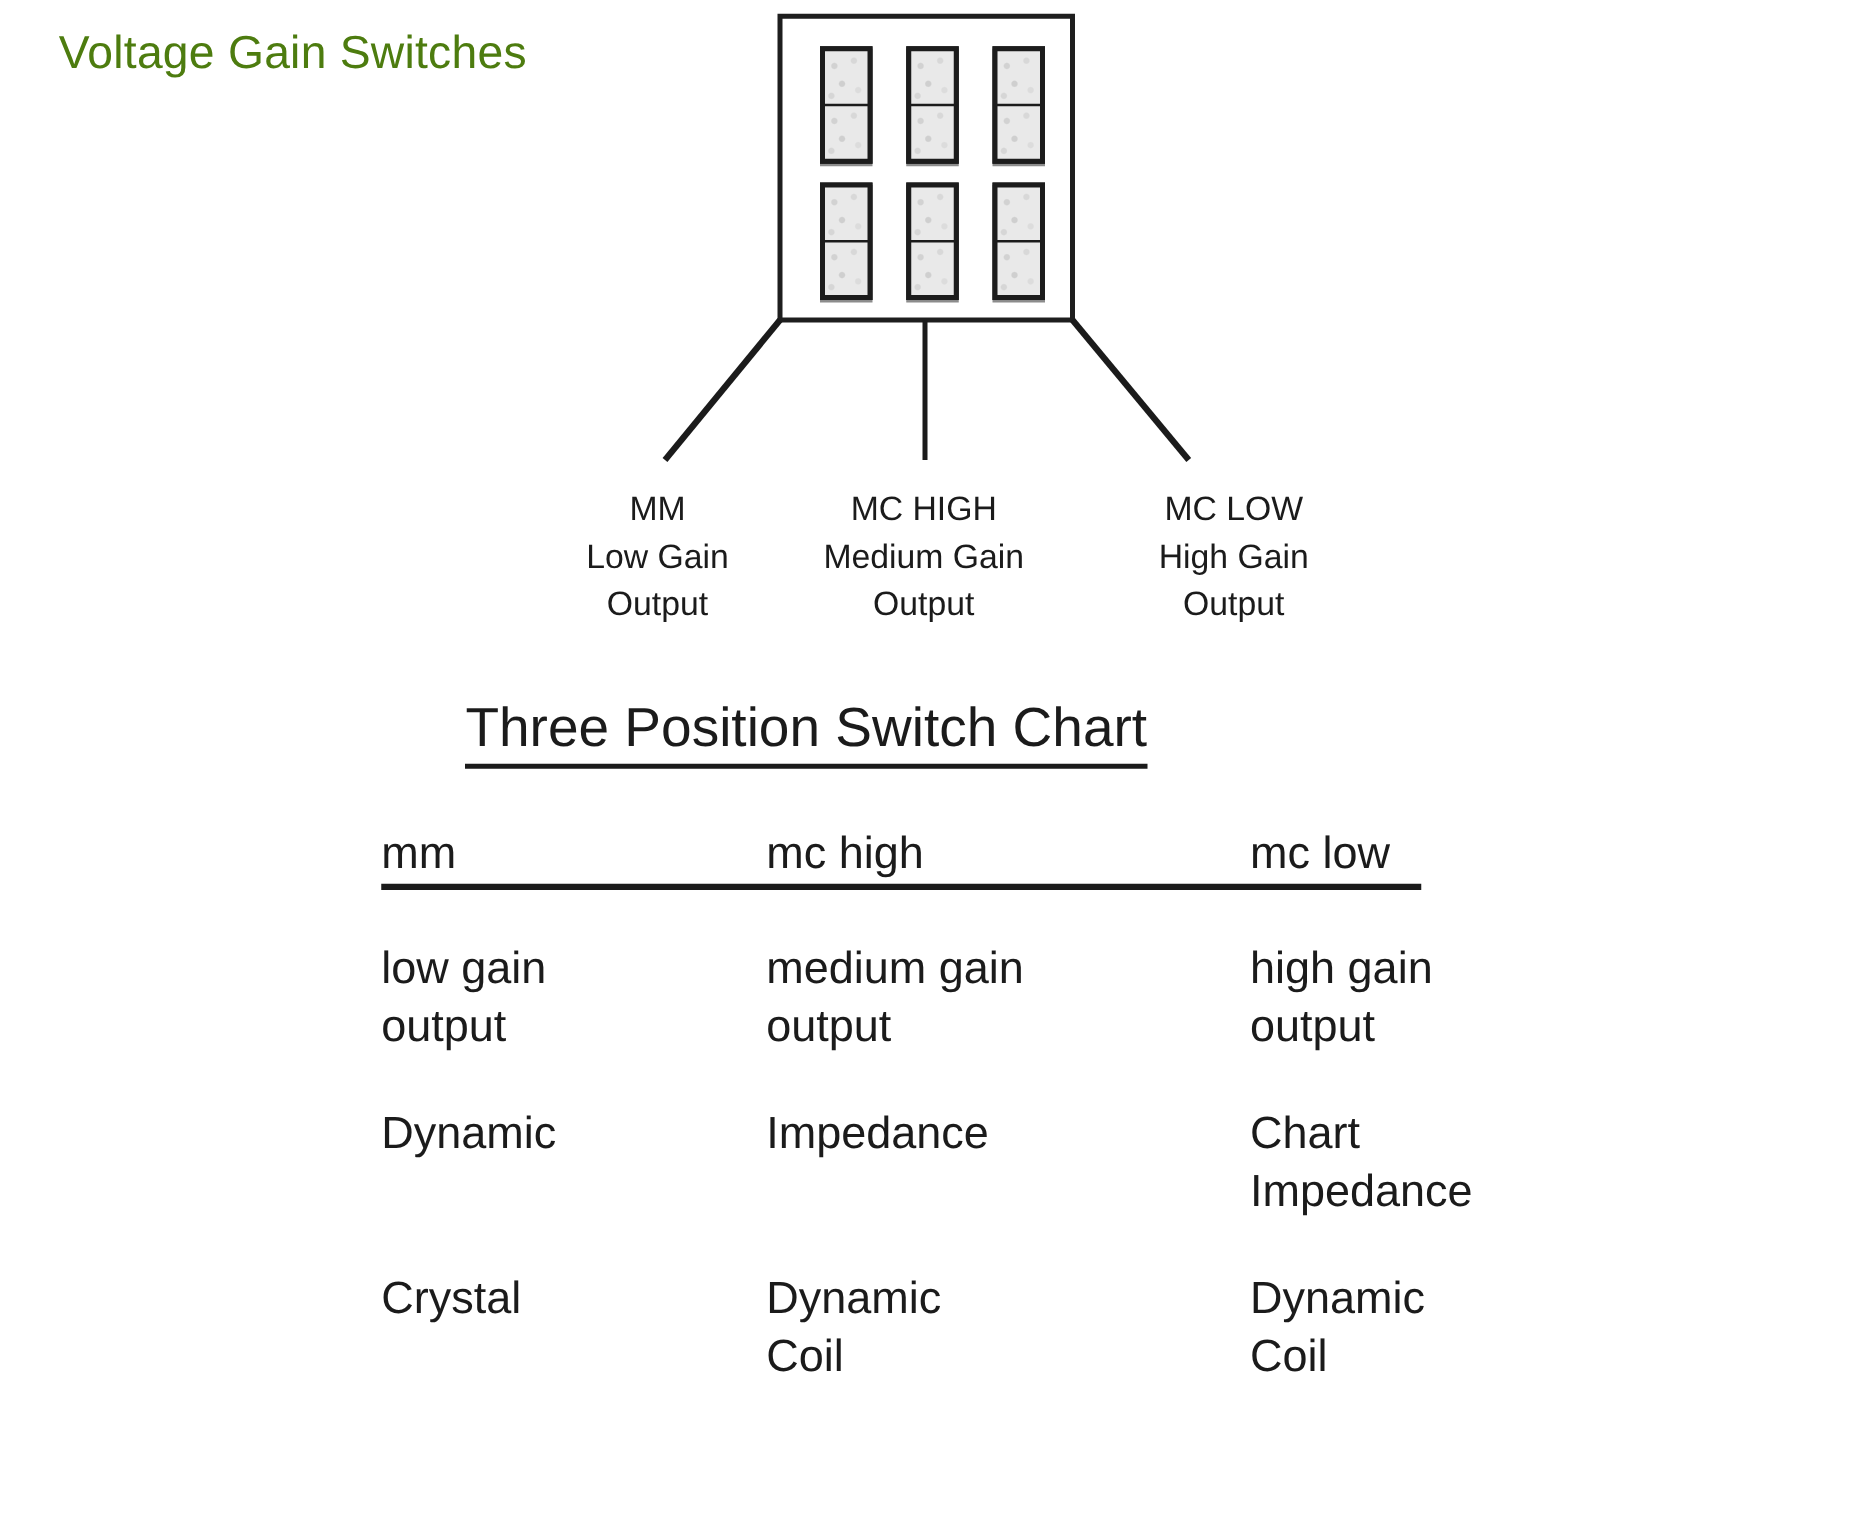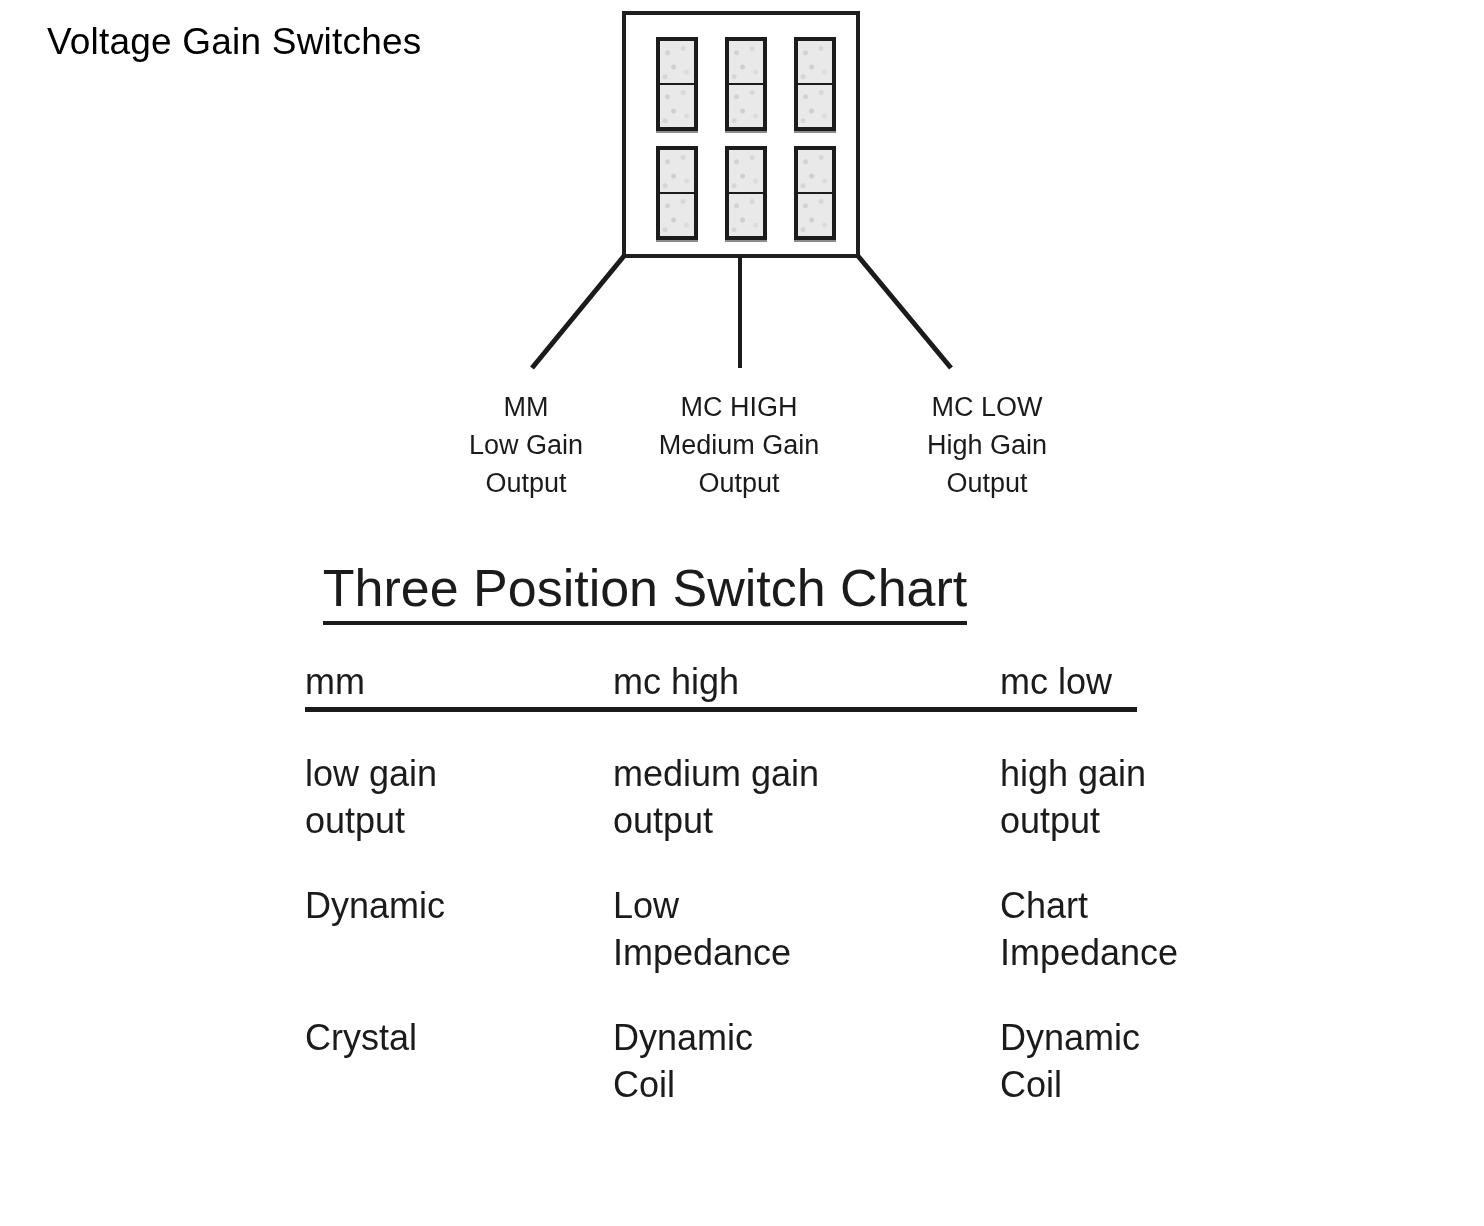--- a/index.html
+++ b/index.html
@@ -19,21 +19,21 @@
 
   
   .page-title {
     position: absolute;
     left: 47px;
     top: 21px;
     font-size: 37px;
     font-weight: 400;
     letter-spacing: 0.2px;
     white-space: nowrap;
-    color: #000000;
+    color: #4d7c0f;
   }
 
   
   .panel {
     position: absolute;
     left: 622px;
     top: 11px;
     width: 238px;
     height: 247px;
     border: 4px solid #1e1e1e;
@@ -98,21 +98,21 @@
   .callout-2 { left: 614px; top: 388px; width: 250px; }
   .callout-3 { left: 862px; top: 388px; width: 250px; }
 
   
   .chart-heading {
     position: absolute;
     left: 0;
     top: 558px;
     width: 1290px;
     text-align: center;
-    font-size: 52px;
+    font-size: 44px;
     color: #1b1b1b;
   }
   .chart-heading span {
     border-bottom: 4px solid #1b1b1b;
     padding-bottom: 4px;
   }
 
   
   .chart-table {
     position: absolute;
@@ -229,21 +229,20 @@
       <span class="cell-line">high gain</span>
       <span class="cell-line">output</span>
     </div>
   </div>
 
   <div class="body-row">
     <div class="body-cell col-1">
       <span class="cell-line">Dynamic</span>
     </div>
     <div class="body-cell col-2">
-      <span class="cell-line">Low</span>
       <span class="cell-line">Impedance</span>
     </div>
     <div class="body-cell col-3">
       <span class="cell-line">Chart</span>
       <span class="cell-line">Impedance</span>
     </div>
   </div>
 
   <div class="body-row">
     <div class="body-cell col-1">

